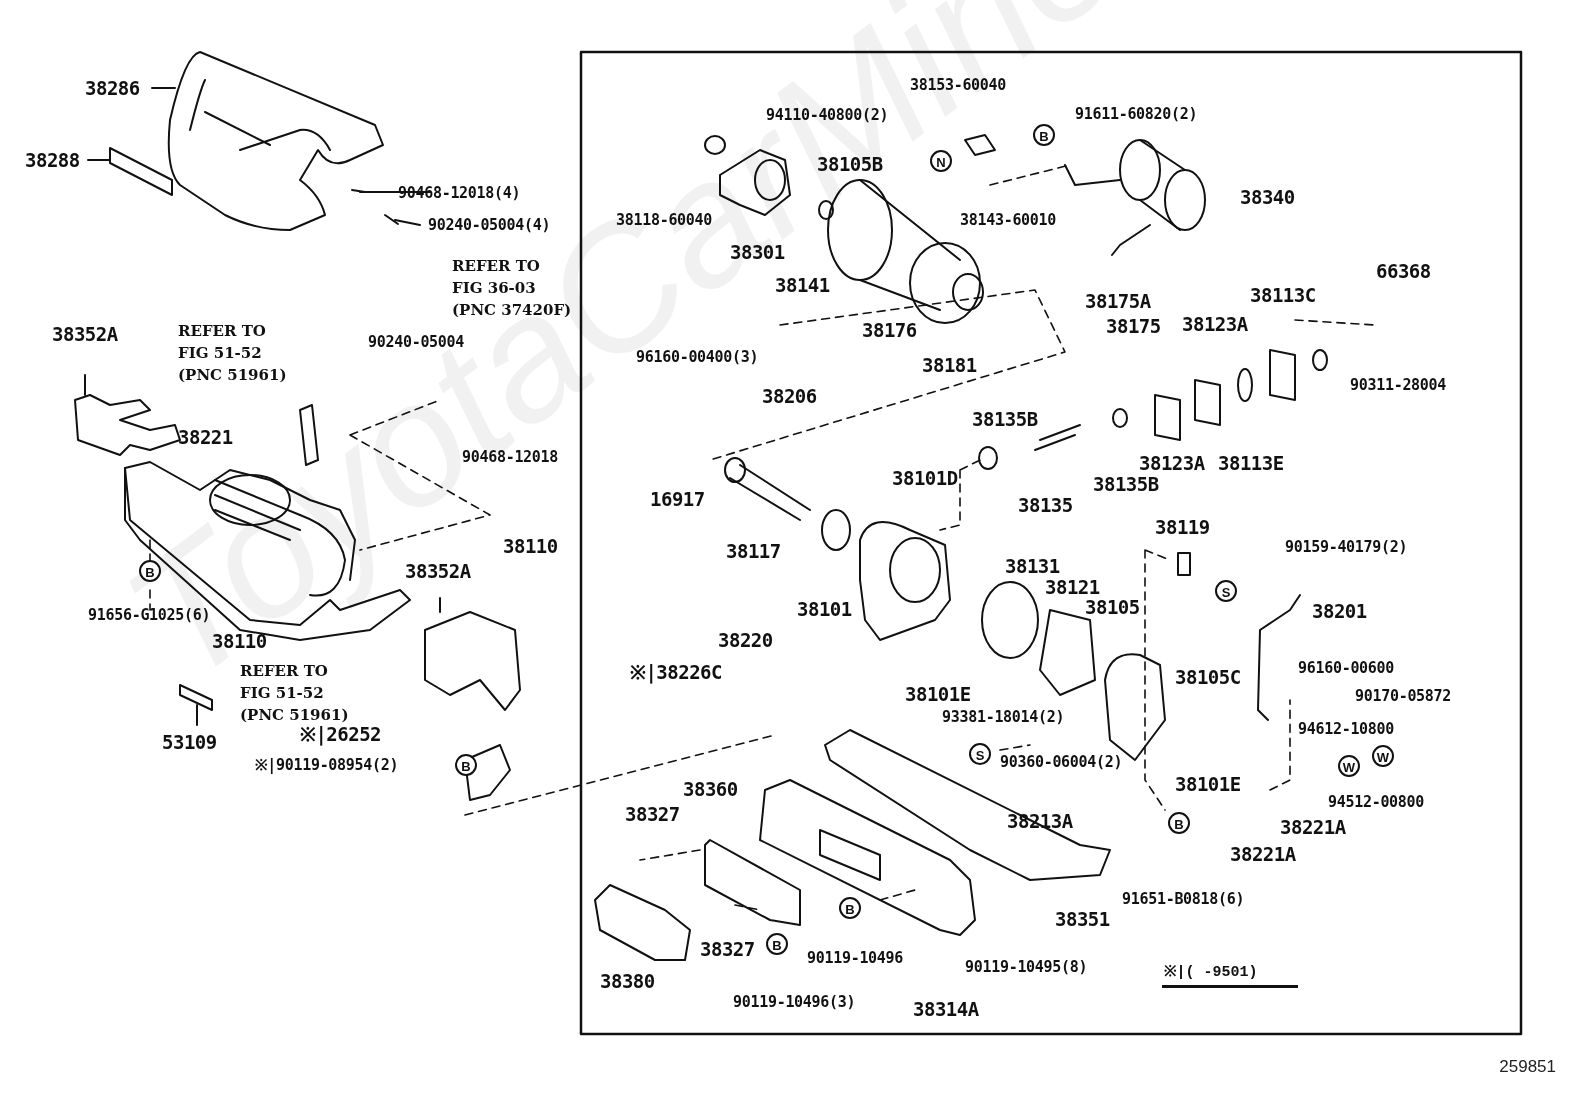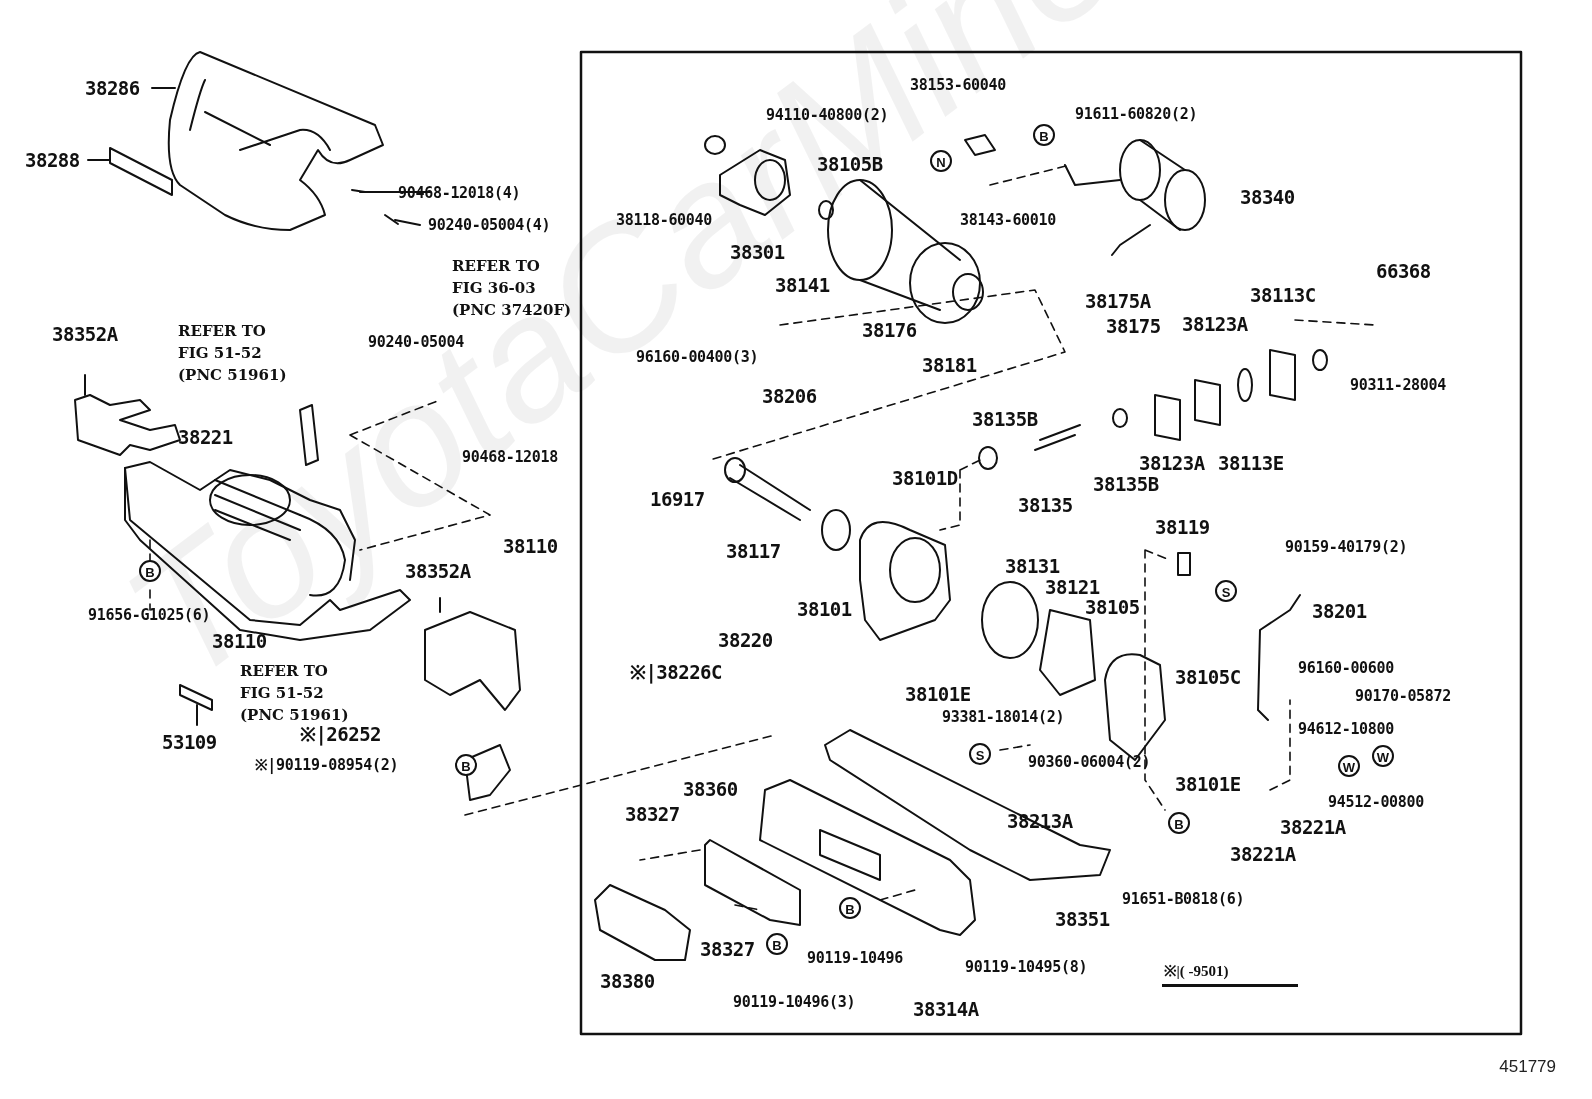--- a/index.html
+++ b/index.html
@@ -6,21 +6,21 @@
   body { width: 1592px; height: 1099px; position: relative; overflow: hidden;
          font-family: "DejaVu Sans Mono", "Liberation Mono", monospace; color: #111; }
   #canvas { position: absolute; left: 0; top: 0; width: 1592px; height: 1099px; }
   .lbl { position: absolute; font-family: "DejaVu Sans Mono", "Liberation Mono", monospace;
          font-weight: bold; font-size: 19px; line-height: 1; white-space: nowrap; color: #111; letter-spacing: -0.5px; }
   .sm { font-size: 15px; letter-spacing: -0.3px; }
   .ref { font-family: "DejaVu Serif", "Liberation Serif", serif; font-size: 15px; font-weight: bold; line-height: 22px; white-space: pre; }
   .fig-no { position: absolute; right: 36px; bottom: 22px; font-family: "Liberation Sans", sans-serif; font-size: 17px; color: #222; }
   .wm { position: absolute; left: 90px; top: 560px; font-family: "Liberation Sans", sans-serif; font-size: 175px;
         color: rgba(0,0,0,0.055); transform: rotate(-37deg); transform-origin: left top; white-space: nowrap; font-style: italic; }
-  .note { position: absolute; left: 1162px; top: 960px; font-family: Liberation Serif, serif; font-size: 15px; font-weight: bold;
+  .note { position: absolute; left: 1162px; top: 960px; font-family: Liberation Mono, monospace; font-size: 15px; font-weight: bold;
           border-bottom: 3px solid #111; padding: 0 8px 4px 2px; width: 126px; }
   .sym { position: absolute; width: 22px; height: 22px; border: 2px solid #111; border-radius: 50%;
          font-family: "Liberation Sans", sans-serif; font-size: 13px; font-weight: bold; text-align: center; line-height: 22px; box-sizing: border-box; background: #fff; }
 </style>
 </head>
 <body>
 
 <div id="canvas">
 
   <div class="wm">ToyotaCarMine.ru</div>
@@ -208,33 +208,33 @@
   <div class="lbl" style="left:1312px;top:602px">38201</div>
   <div class="lbl" style="left:797px;top:600px">38101</div>
   <div class="lbl" style="left:718px;top:631px">38220</div>
   <div class="lbl" style="left:630px;top:663px">※|38226C</div>
   <div class="lbl" style="left:905px;top:685px">38101E</div>
   <div class="lbl sm" style="left:1298px;top:661px">96160-00600</div>
   <div class="lbl" style="left:1175px;top:668px">38105C</div>
   <div class="lbl sm" style="left:1355px;top:689px">90170-05872</div>
   <div class="lbl sm" style="left:942px;top:710px">93381-18014(2)</div>
   <div class="lbl sm" style="left:1298px;top:722px">94612-10800</div>
-  <div class="lbl sm" style="left:1028px;top:755px">90360-06004(2)</div>
+  <div class="lbl sm" style="left:1000px;top:755px">90360-06004(2)</div>
   <div class="lbl" style="left:1175px;top:775px">38101E</div>
   <div class="lbl sm" style="left:1328px;top:795px">94512-00800</div>
   <div class="lbl" style="left:1007px;top:812px">38213A</div>
   <div class="lbl" style="left:1280px;top:818px">38221A</div>
   <div class="lbl" style="left:1230px;top:845px">38221A</div>
 
   <div class="lbl" style="left:683px;top:780px">38360</div>
   <div class="lbl" style="left:625px;top:805px">38327</div>
   <div class="lbl" style="left:1055px;top:910px">38351</div>
   <div class="lbl sm" style="left:1122px;top:892px">91651-B0818(6)</div>
   <div class="lbl" style="left:700px;top:940px">38327</div>
   <div class="lbl sm" style="left:807px;top:951px">90119-10496</div>
   <div class="lbl sm" style="left:965px;top:960px">90119-10495(8)</div>
   <div class="lbl" style="left:600px;top:972px">38380</div>
   <div class="lbl sm" style="left:733px;top:995px">90119-10496(3)</div>
   <div class="lbl" style="left:913px;top:1000px">38314A</div>
 
   <div class="note">※|(     -9501)</div>
-  <div class="fig-no">451779</div>
+  <div class="fig-no">259851</div>
 </div>
 
 </body></html>

